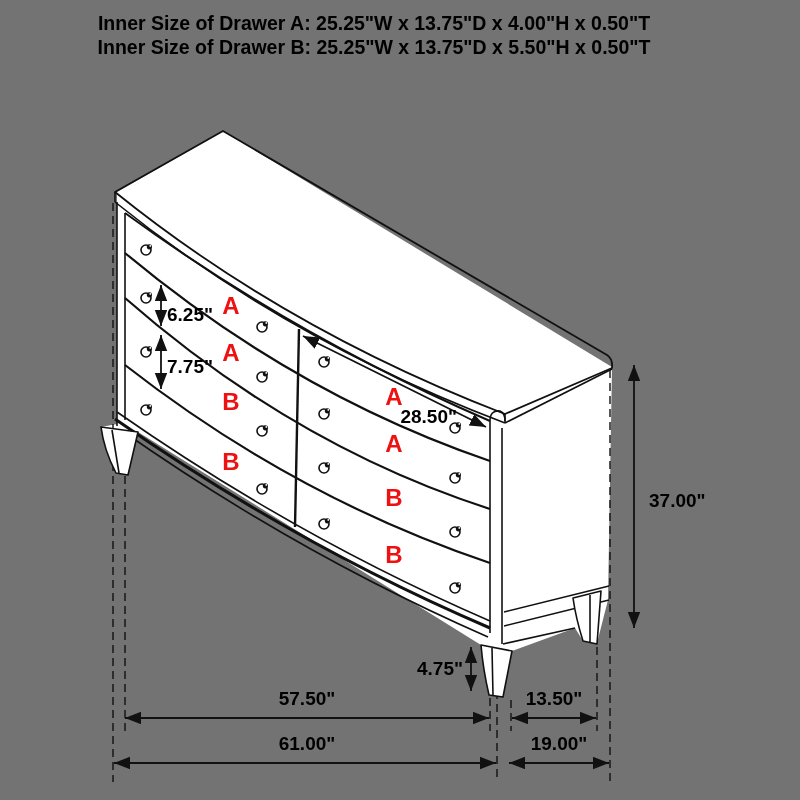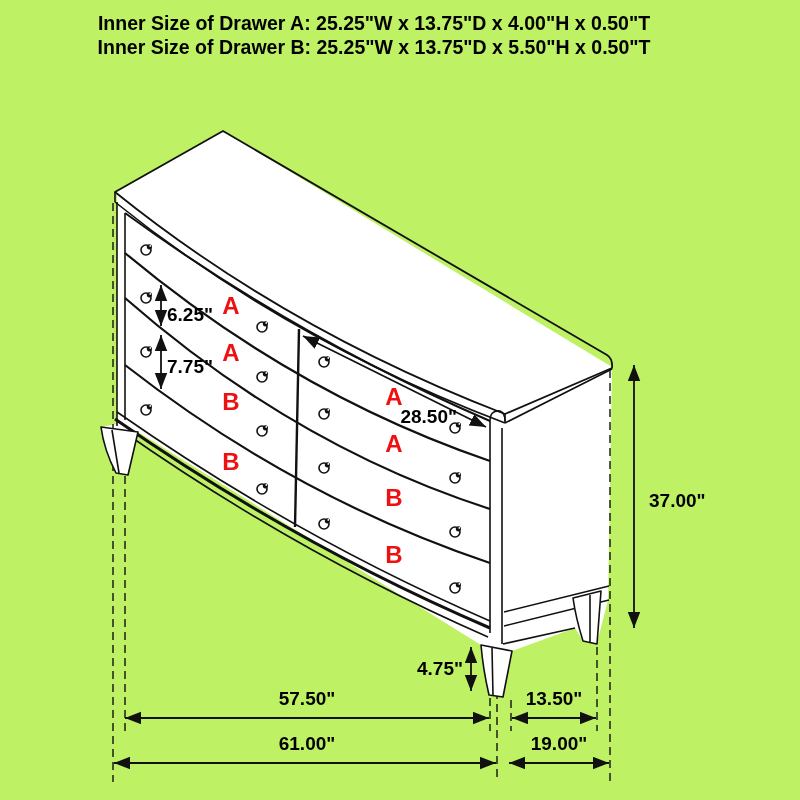--- a/index.html
+++ b/index.html
@@ -1,16 +1,16 @@
 <!DOCTYPE html>
 <html><head>
 <meta charset="utf-8">
 <style>
   html,body{margin:0;padding:0;background:#ffffff;}
-  .page{position:relative;width:800px;height:800px;background:#bef264;overflow:hidden;
+  .page{position:relative;width:800px;height:800px;background:#737373;overflow:hidden;
         font-family:"Liberation Sans", sans-serif;}
   svg text{font-family:"Liberation Sans", sans-serif;}
   .hdr{font-size:19.5px;font-weight:bold;fill:#000;}
   .dim{font-size:19px;font-weight:bold;fill:#000;}
   .dl{font-size:24px;font-weight:bold;}
 </style>
 </head>
 <body>
 
 <div class="page">

